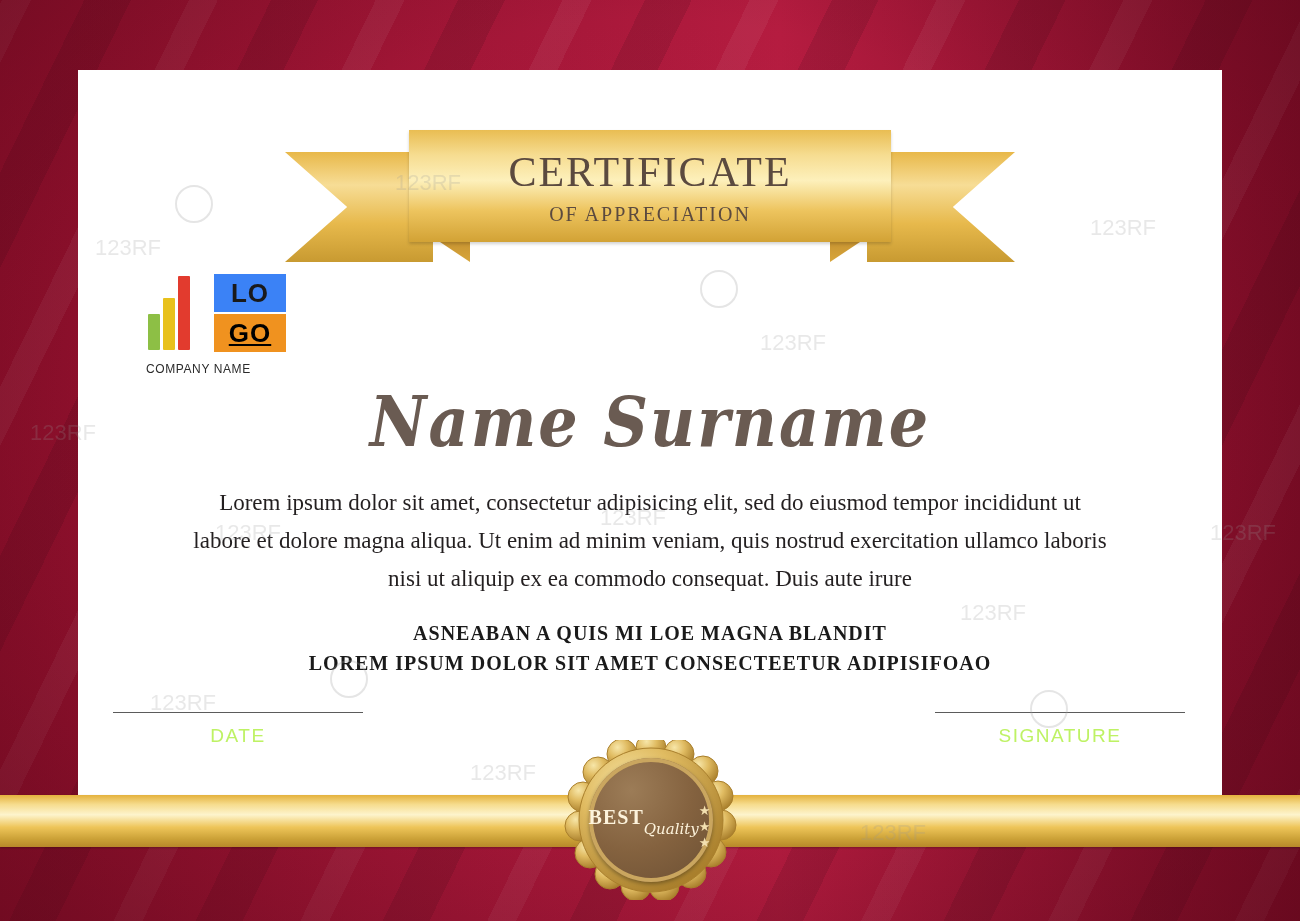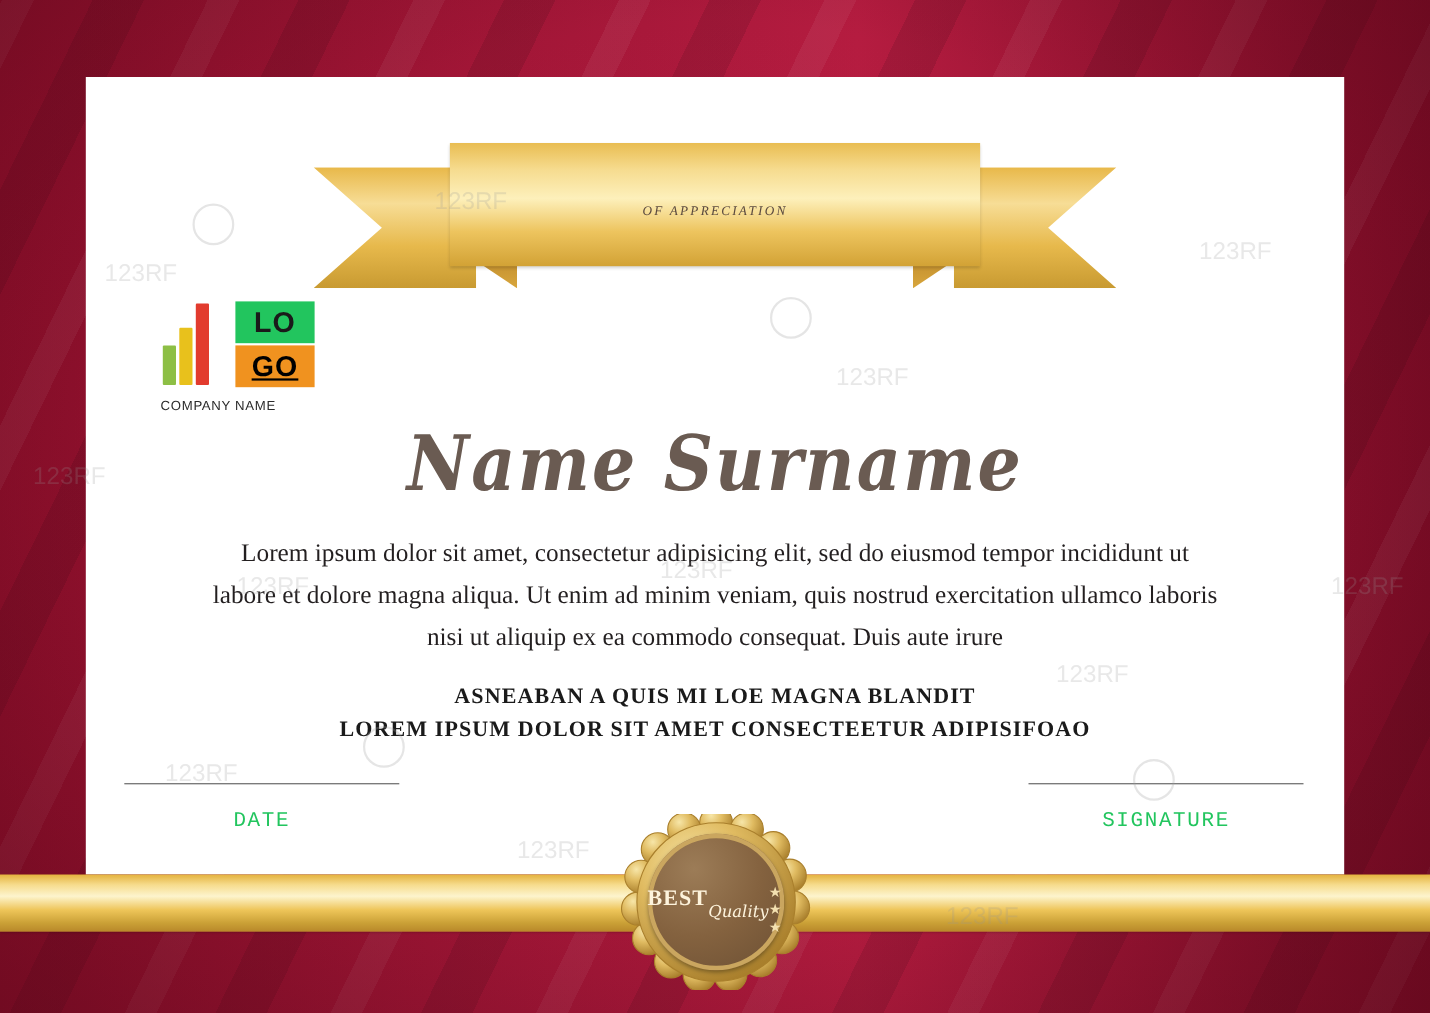--- a/index.html
+++ b/index.html
@@ -124,25 +124,24 @@
   .cert-title {
     font-family: "Liberation Serif", serif;
     font-size: 42px;
     letter-spacing: 2px;
     color: #5b4a3f;
     line-height: 1;
     margin-top: 4px;
   }
   .cert-subtitle {
     font-family: "Liberation Serif", serif;
-    font-size: 12px;
+    font-size: 20px;
     letter-spacing: 2px;
     color: #5b4a3f;
     margin-top: 10px;
-    font-style: italic;
   }
 
   
   .logo-wrap {
     position: absolute;
     left: 146px;
     top: 268px;
     width: 230px;
   }
   .logo-row {
@@ -164,21 +163,21 @@
     width: 72px;
     height: 38px;
     display: flex;
     align-items: center;
     justify-content: center;
     font-family: "Liberation Sans", sans-serif;
     font-weight: bold;
     font-size: 26px;
     letter-spacing: 1px;
   }
-  .logo-lo { top: 6px;  background: #22c55e; color: #1a1a1a; }
+  .logo-lo { top: 6px;  background: #3b82f6; color: #1a1a1a; }
   .logo-go { top: 46px; background: #f0921f; color: #000000; text-decoration: underline; }
   .company-name {
     font-family: Liberation Sans, sans-serif;
     font-size: 12px;
     letter-spacing: 0.6px;
     color: #2b2b2b;
     margin-top: 4px;
     text-align: left;
   }
 
@@ -232,25 +231,25 @@
     text-align: center;
   }
   .sig-block.left  { left: 113px; }
   .sig-block.right { left: 935px; }
   .sig-line {
     border-top: 1.5px solid #5b5b5b;
     height: 0;
     width: 250px;
   }
   .sig-label {
-    margin-top: 22px;
-    font-family: Liberation Mono, monospace;
+    margin-top: 12px;
+    font-family: Liberation Sans, sans-serif;
     font-size: 19px;
     letter-spacing: 1.5px;
-    color: #22c55e;
+    color: #bef264;
   }
 
   
   .seal {
     position: absolute;
     left: 563px;
     top: 740px;
     width: 176px;
     height: 160px;
   }
@@ -330,20 +329,21 @@
   <div class="panel"></div>
 
   <div class="gold-band"></div>
 
   <div class="ribbon">
     <div class="ribbon-tail left"></div>
     <div class="ribbon-tail right"></div>
     <div class="ribbon-fold left"></div>
     <div class="ribbon-fold right"></div>
     <div class="ribbon-center">
+      <div class="cert-title">CERTIFICATE</div>
       <div class="cert-subtitle">OF APPRECIATION</div>
     </div>
   </div>
 
   <div class="logo-wrap">
     <div class="logo-row">
       <div class="bar bar-1"></div>
       <div class="bar bar-2"></div>
       <div class="bar bar-3"></div>
       <div class="logo-lo">LO</div>

